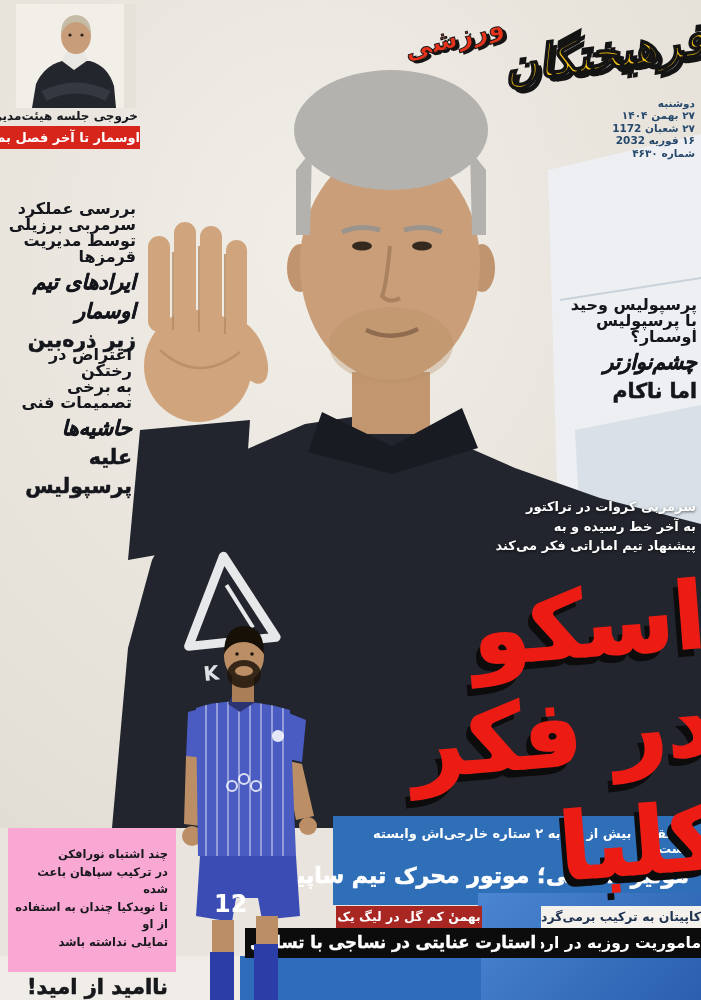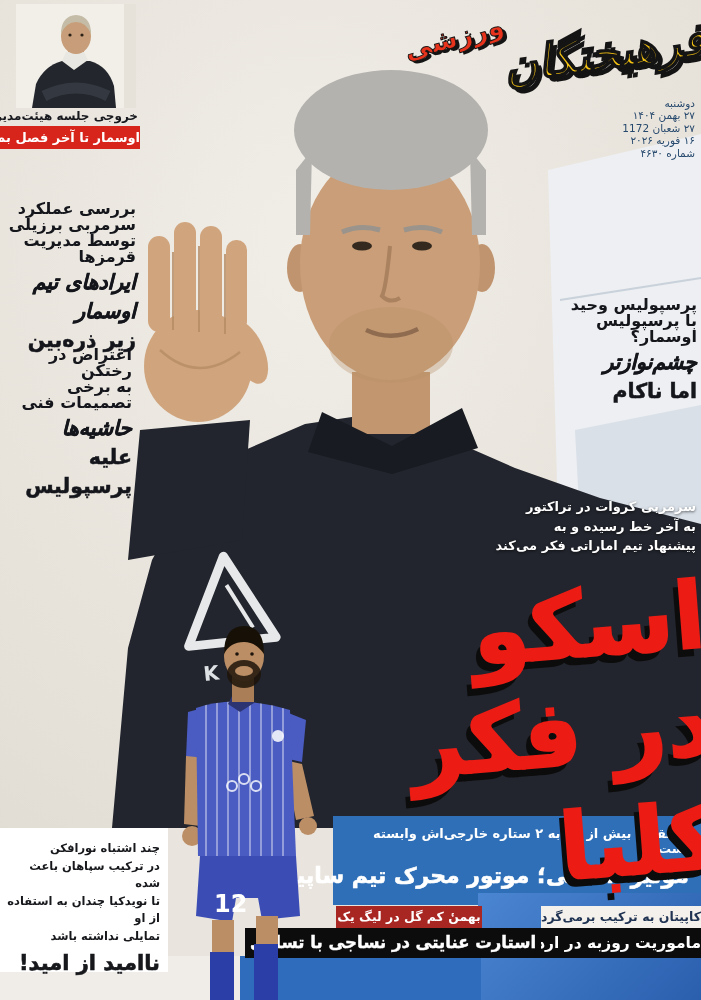--- a/index.html
+++ b/index.html
@@ -10,21 +10,21 @@
   svg{display:block;}
 
   
   .masthead-title{right:-4px;top:30px;z-index:6;font-size:46px;font-weight:bold;line-height:1;
     color:#f6c312;-webkit-text-stroke:2px #141414;text-shadow:4px 5px 0 #141414;
     transform:rotate(-8deg);font-style:italic;white-space:nowrap;}
   .masthead-badge{right:196px;top:22px;z-index:7;font-size:27px;font-weight:bold;
     color:#e8331c;-webkit-text-stroke:1px #141414;text-shadow:3px 3px 0 #141414;
     transform:rotate(-15deg);white-space:nowrap;}
   .dateline{right:6px;top:97px;z-index:6;text-align:right;font-size:10.5px;line-height:12.4px;
-    font-weight:normal;color:#27496d;}
+    font-weight:bold;color:#27496d;}
 
   
   .tl-photo{left:16px;top:4px;z-index:2;}
   .tl-kicker{right:563px;top:109px;z-index:6;font-size:12px;font-weight:bold;color:#16181d;
     white-space:nowrap;}
   .tl-headline{left:0;top:126px;width:140px;height:23px;z-index:6;background:#d8251c;
     color:#fff;font-size:13px;font-weight:bold;line-height:23px;text-align:center;white-space:nowrap;}
 
   
   .block{z-index:6;text-align:right;color:#14161c;}
@@ -44,24 +44,24 @@
     -webkit-text-stroke:2px #ec1c14;letter-spacing:-1px;}
   .headline-main .l1{font-size:92px;line-height:100px;text-shadow:-6px 8px 0 #0c0c0c;padding-left:6px;}
   .headline-main .l2{font-size:92px;line-height:114px;text-shadow:-6px 8px 0 #0c0c0c;padding-left:6px;}
 
   
   .panel-blue{left:333px;top:816px;width:368px;height:89px;z-index:2;background:#2e6fb7;
     box-sizing:border-box;padding:10px 12px 0 8px;text-align:right;color:#fff;}
   .panel-blue .k{font-size:13px;font-weight:bold;margin-bottom:7px;}
   .panel-blue .h{font-size:22px;font-weight:bold;-webkit-text-stroke:.6px #fff;white-space:nowrap;}
 
-  .panel-yellow{left:0;top:828px;width:168px;height:144px;z-index:2;background:#ffffff;
-    box-sizing:border-box;padding:12px 8px 0 4px;text-align:right;color:#17181c;}
+  .panel-yellow{left:8px;top:828px;width:168px;height:144px;z-index:2;background:#f9a8d4;
+    box-sizing:border-box;padding:18px 8px 0 4px;text-align:right;color:#17181c;}
   .panel-yellow .k{font-size:11.5px;line-height:17.5px;font-weight:bold;}
-  .panel-yellow .h{font-size:21px;font-weight:bold;-webkit-text-stroke:.6px #17181c;margin-top:6px;}
+  .panel-yellow .h{font-size:21px;font-weight:bold;-webkit-text-stroke:.6px #17181c;margin-top:24px;}
 
   .strip{z-index:3;text-align:center;font-weight:bold;white-space:nowrap;overflow:hidden;}
   .strip-league-kicker{left:336px;top:906px;width:146px;height:22px;background:#a82723;
     color:#fff;font-size:12.5px;line-height:22px;}
   .strip-league-head{left:245px;top:928px;width:296px;height:30px;background:#0c0c0c;
     color:#fff;font-size:16.5px;line-height:30px;-webkit-text-stroke:.4px #fff;}
   .strip-roozbeh-kicker{left:541px;top:906px;width:160px;height:22px;background:#f4f1ec;
     color:#203352;font-size:12.5px;line-height:22px;}
   .strip-roozbeh-head{left:541px;top:928px;width:160px;height:30px;background:#0c0c0c;
     color:#fff;font-size:15.5px;line-height:30px;}
@@ -147,21 +147,21 @@
     <circle cx="66" cy="31" r="1.6" fill="#2a2118"></circle>
     <path d="M28,92 Q60,76 92,92" stroke="#343941" stroke-width="11" fill="none"></path>
   </svg>
 
   <div class="abs masthead-title fa">فرهیختگان</div>
   <div class="abs masthead-badge fa">ورزشی</div>
   <div class="abs dateline fa">
     <div>دوشنبه</div>
     <div>۲۷ بهمن ۱۴۰۴</div>
     <div>۲۷ شعبان 1172</div>
-    <div>۱۶ فوریه ۲۰۲۶</div>
+    <div>۱۶ فوریه 2032</div>
     <div>شماره ۴۶۳۰</div>
   </div>
 
   <div class="abs tl-kicker fa">خروجی جلسه هیئت‌مدیرهٔ پرسپولیس:</div>
   <div class="abs tl-headline fa">اوسمار تا آخر فصل بماند</div>
 
   <div class="abs block block-flaws fa">
     <div class="k">بررسی عملکرد سرمربی برزیلی</div>
     <div class="k">توسط مدیریت قرمزها</div>
     <div class="t first">ایرادهای تیم اوسمار</div>

